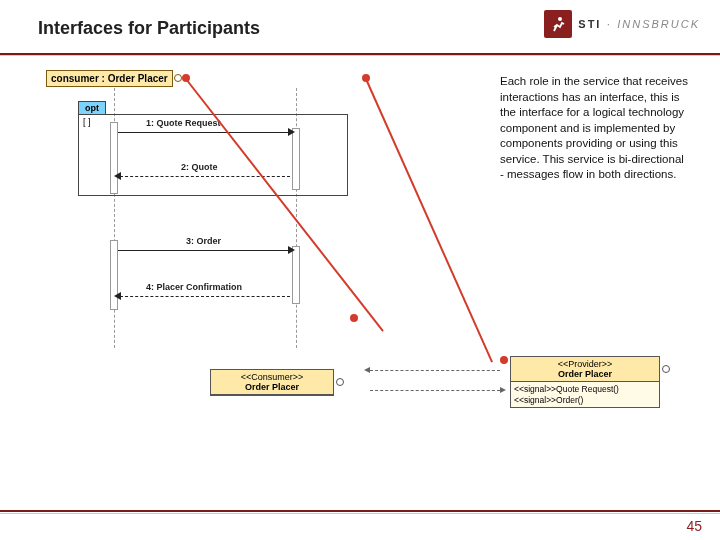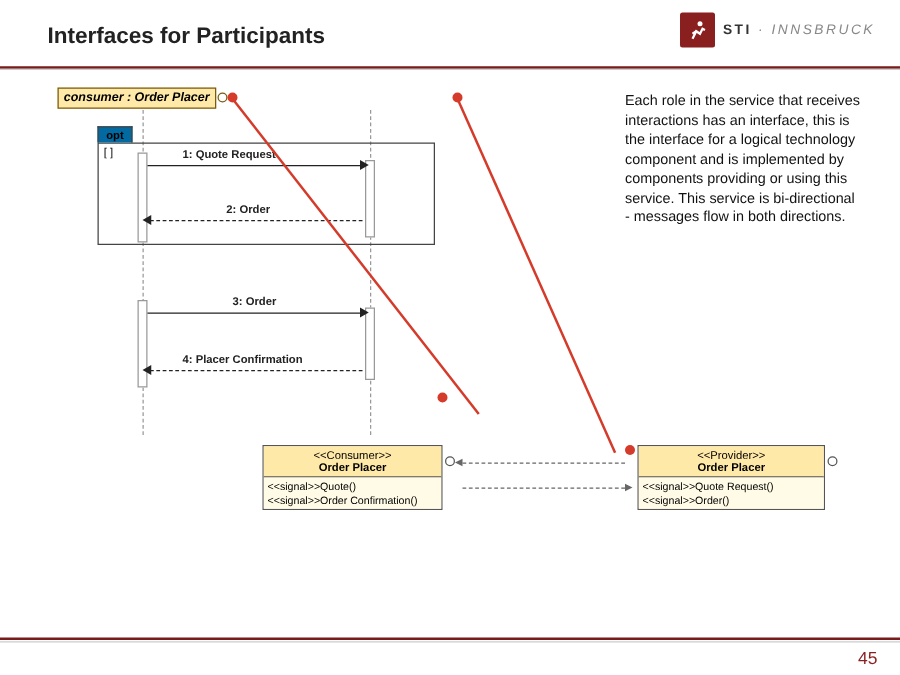--- a/index.html
+++ b/index.html
@@ -23,21 +23,21 @@
   .diagram { position: absolute; left: 36px; top: 14px; width: 380px; height: 290px; }
 
   .lifeline-head { position: absolute; background: #ffe9a8; border: 1px solid #7a5a10; font-size: 10px; padding: 2px 4px; white-space: nowrap; }
   .lifeline-head .txt { font-weight: bold; }
   .lollipop { position:absolute; width:8px; height:8px; border:1px solid #7a5a10; border-radius:50%; background:#fff; }
 
   .vline { position:absolute; width:0; border-left:1px dashed #999; }
   .actbar { position:absolute; width:8px; background:#fff; border:1px solid #999; }
 
   .opt-box { position:absolute; border:1px solid #444; }
-  .opt-tab { position:absolute; background:#0369a1; border:1px solid #444; border-bottom:none; font-size:9px; font-weight:bold; padding:1px 6px; top:-14px; left:-1px; }
+  .opt-tab { position:absolute; background:#7dd3fc; border:1px solid #444; border-bottom:none; font-size:9px; font-weight:bold; padding:1px 6px; top:-14px; left:-1px; }
   .opt-cond { position:absolute; left:4px; top:2px; font-size:9px; }
 
   .msg-label { position:absolute; font-size:9px; color:#222;font-weight:bold; }
   .hline { position:absolute; height:0; border-top:1px solid #222; }
   .hline-dash { position:absolute; height:0; border-top:1px dashed #222; }
   .arrow-r { position:absolute; width:0; height:0; border-top:4px solid transparent; border-bottom:4px solid transparent; border-left:7px solid #222; }
   .arrow-l { position:absolute; width:0; height:0; border-top:4px solid transparent; border-bottom:4px solid transparent; border-right:7px solid #222; }
 
   .red-dot { position:absolute; width:8px; height:8px; background:#d43b2a; border-radius:50%; }
   .red-line { position:absolute; background:#d43b2a; height:2px; transform-origin: left center; }
@@ -83,21 +83,21 @@
   <div class="title-area">
     <div class="title">Interfaces for Participants</div>
   </div>
   <div class="title-rule"></div>
   <div class="title-rule2"></div>
 
   <div class="content">
 
     <div class="diagram">
 
-      <div class="lifeline-head" style="left:10px; top:0;font-style:italic;">
+      <div class="lifeline-head" style="left:10px; top:0;">
         <span class="txt">consumer : Order Placer</span>
         <span class="lollipop" style="right:-10px; top:3px;"></span>
       </div>
 
       <div class="vline" style="left:78px; top:18px; height:260px;"></div>
       <div class="vline" style="left:260px; top:18px; height:260px;"></div>
 
       <div class="opt-box" style="left:42px; top:44px; width:270px; height:82px;">
         <div class="opt-tab">opt</div>
         <div class="opt-cond">[ ]</div>
@@ -105,48 +105,44 @@
 
       <div class="actbar" style="left:74px; top:52px; height:72px;"></div>
       <div class="actbar" style="left:256px; top:58px; height:62px;"></div>
       <div class="actbar" style="left:74px; top:170px; height:70px;"></div>
       <div class="actbar" style="left:256px; top:176px; height:58px;"></div>
 
       <div class="msg-label" style="left:110px; top:48px;">1: Quote Request</div>
       <div class="hline" style="left:82px; top:62px; width:172px;"></div>
       <div class="arrow-r" style="left:252px; top:58px;"></div>
 
-      <div class="msg-label" style="left:145px; top:92px;">2: Order</div>
+      <div class="msg-label" style="left:145px; top:92px;">2: Quote</div>
       <div class="hline-dash" style="left:84px; top:106px; width:170px;"></div>
       <div class="arrow-l" style="left:78px; top:102px;"></div>
 
       <div class="msg-label" style="left:150px; top:166px;">3: Order</div>
       <div class="hline" style="left:82px; top:180px; width:172px;"></div>
       <div class="arrow-r" style="left:252px; top:176px;"></div>
 
       <div class="msg-label" style="left:110px; top:212px;">4: Placer Confirmation</div>
       <div class="hline-dash" style="left:84px; top:226px; width:170px;"></div>
       <div class="arrow-l" style="left:78px; top:222px;"></div>
 
       <div class="red-line" style="left:150px; top:8px; width:320px; transform:rotate(52deg);"></div>
       <div class="red-line" style="left:330px; top:8px; width:310px; transform:rotate(66deg);"></div>
       <div class="red-dot" style="left:146px; top:4px;"></div>
       <div class="red-dot" style="left:326px; top:4px;"></div>
     </div>
 
     <div class="desc">Each role in the service that receives interactions has an interface, this is the interface for a logical technology component and is implemented by components providing or using this service. This service is bi-directional - messages flow in both directions.</div>
 
-    <div class="iface-box" style="left:210px; top:300px; width:144px;">
+    <div class="iface-box" style="left:210px; top:313px; width:124px;">
       <div class="iface-head">
         <span class="stereo">&lt;&lt;Consumer&gt;&gt;</span>
         <span class="name">Order Placer</span>
-      </div>
-      <div class="iface-body">
-        <div>&lt;&lt;signal&gt;&gt;Quote()</div>
-        <div>&lt;&lt;signal&gt;&gt;Order Confirmation()</div>
       </div>
       <span class="iface-lolli" style="right:-11px; top:8px;"></span>
     </div>
 
     <div class="iface-box" style="left:510px; top:300px; width:150px;">
       <div class="iface-head">
         <span class="stereo">&lt;&lt;Provider&gt;&gt;</span>
         <span class="name">Order Placer</span>
       </div>
       <div class="iface-body">

